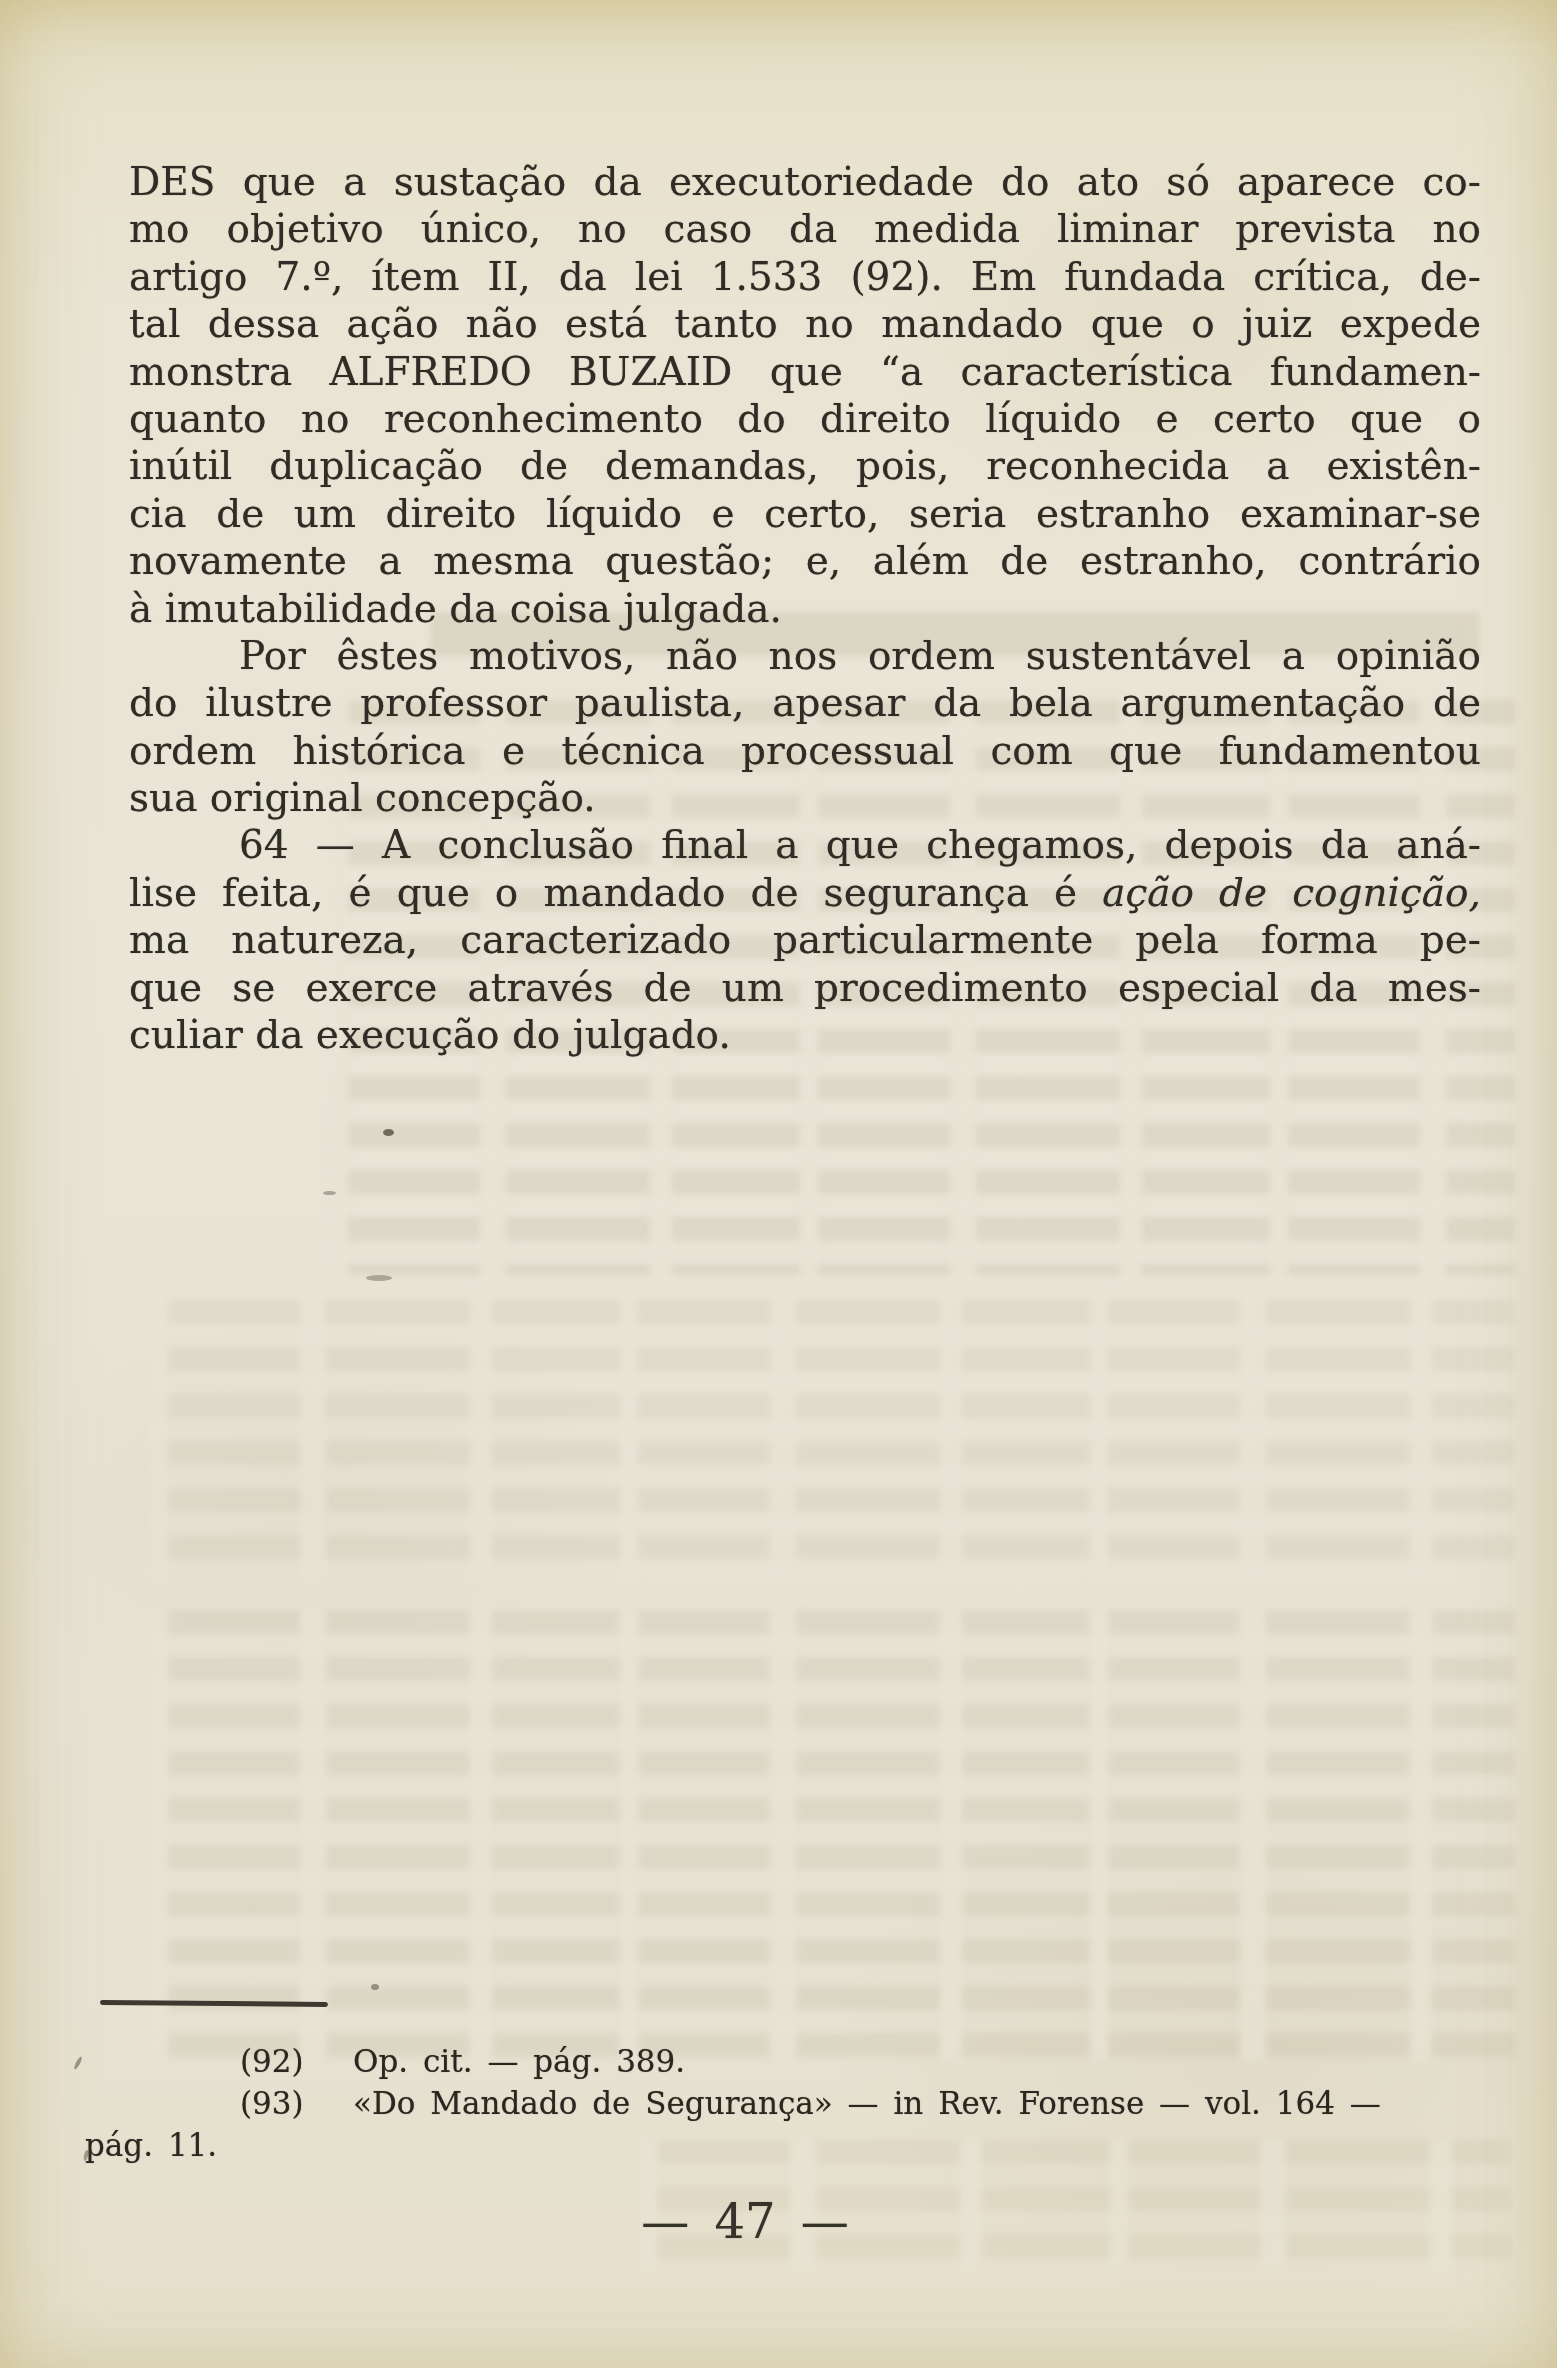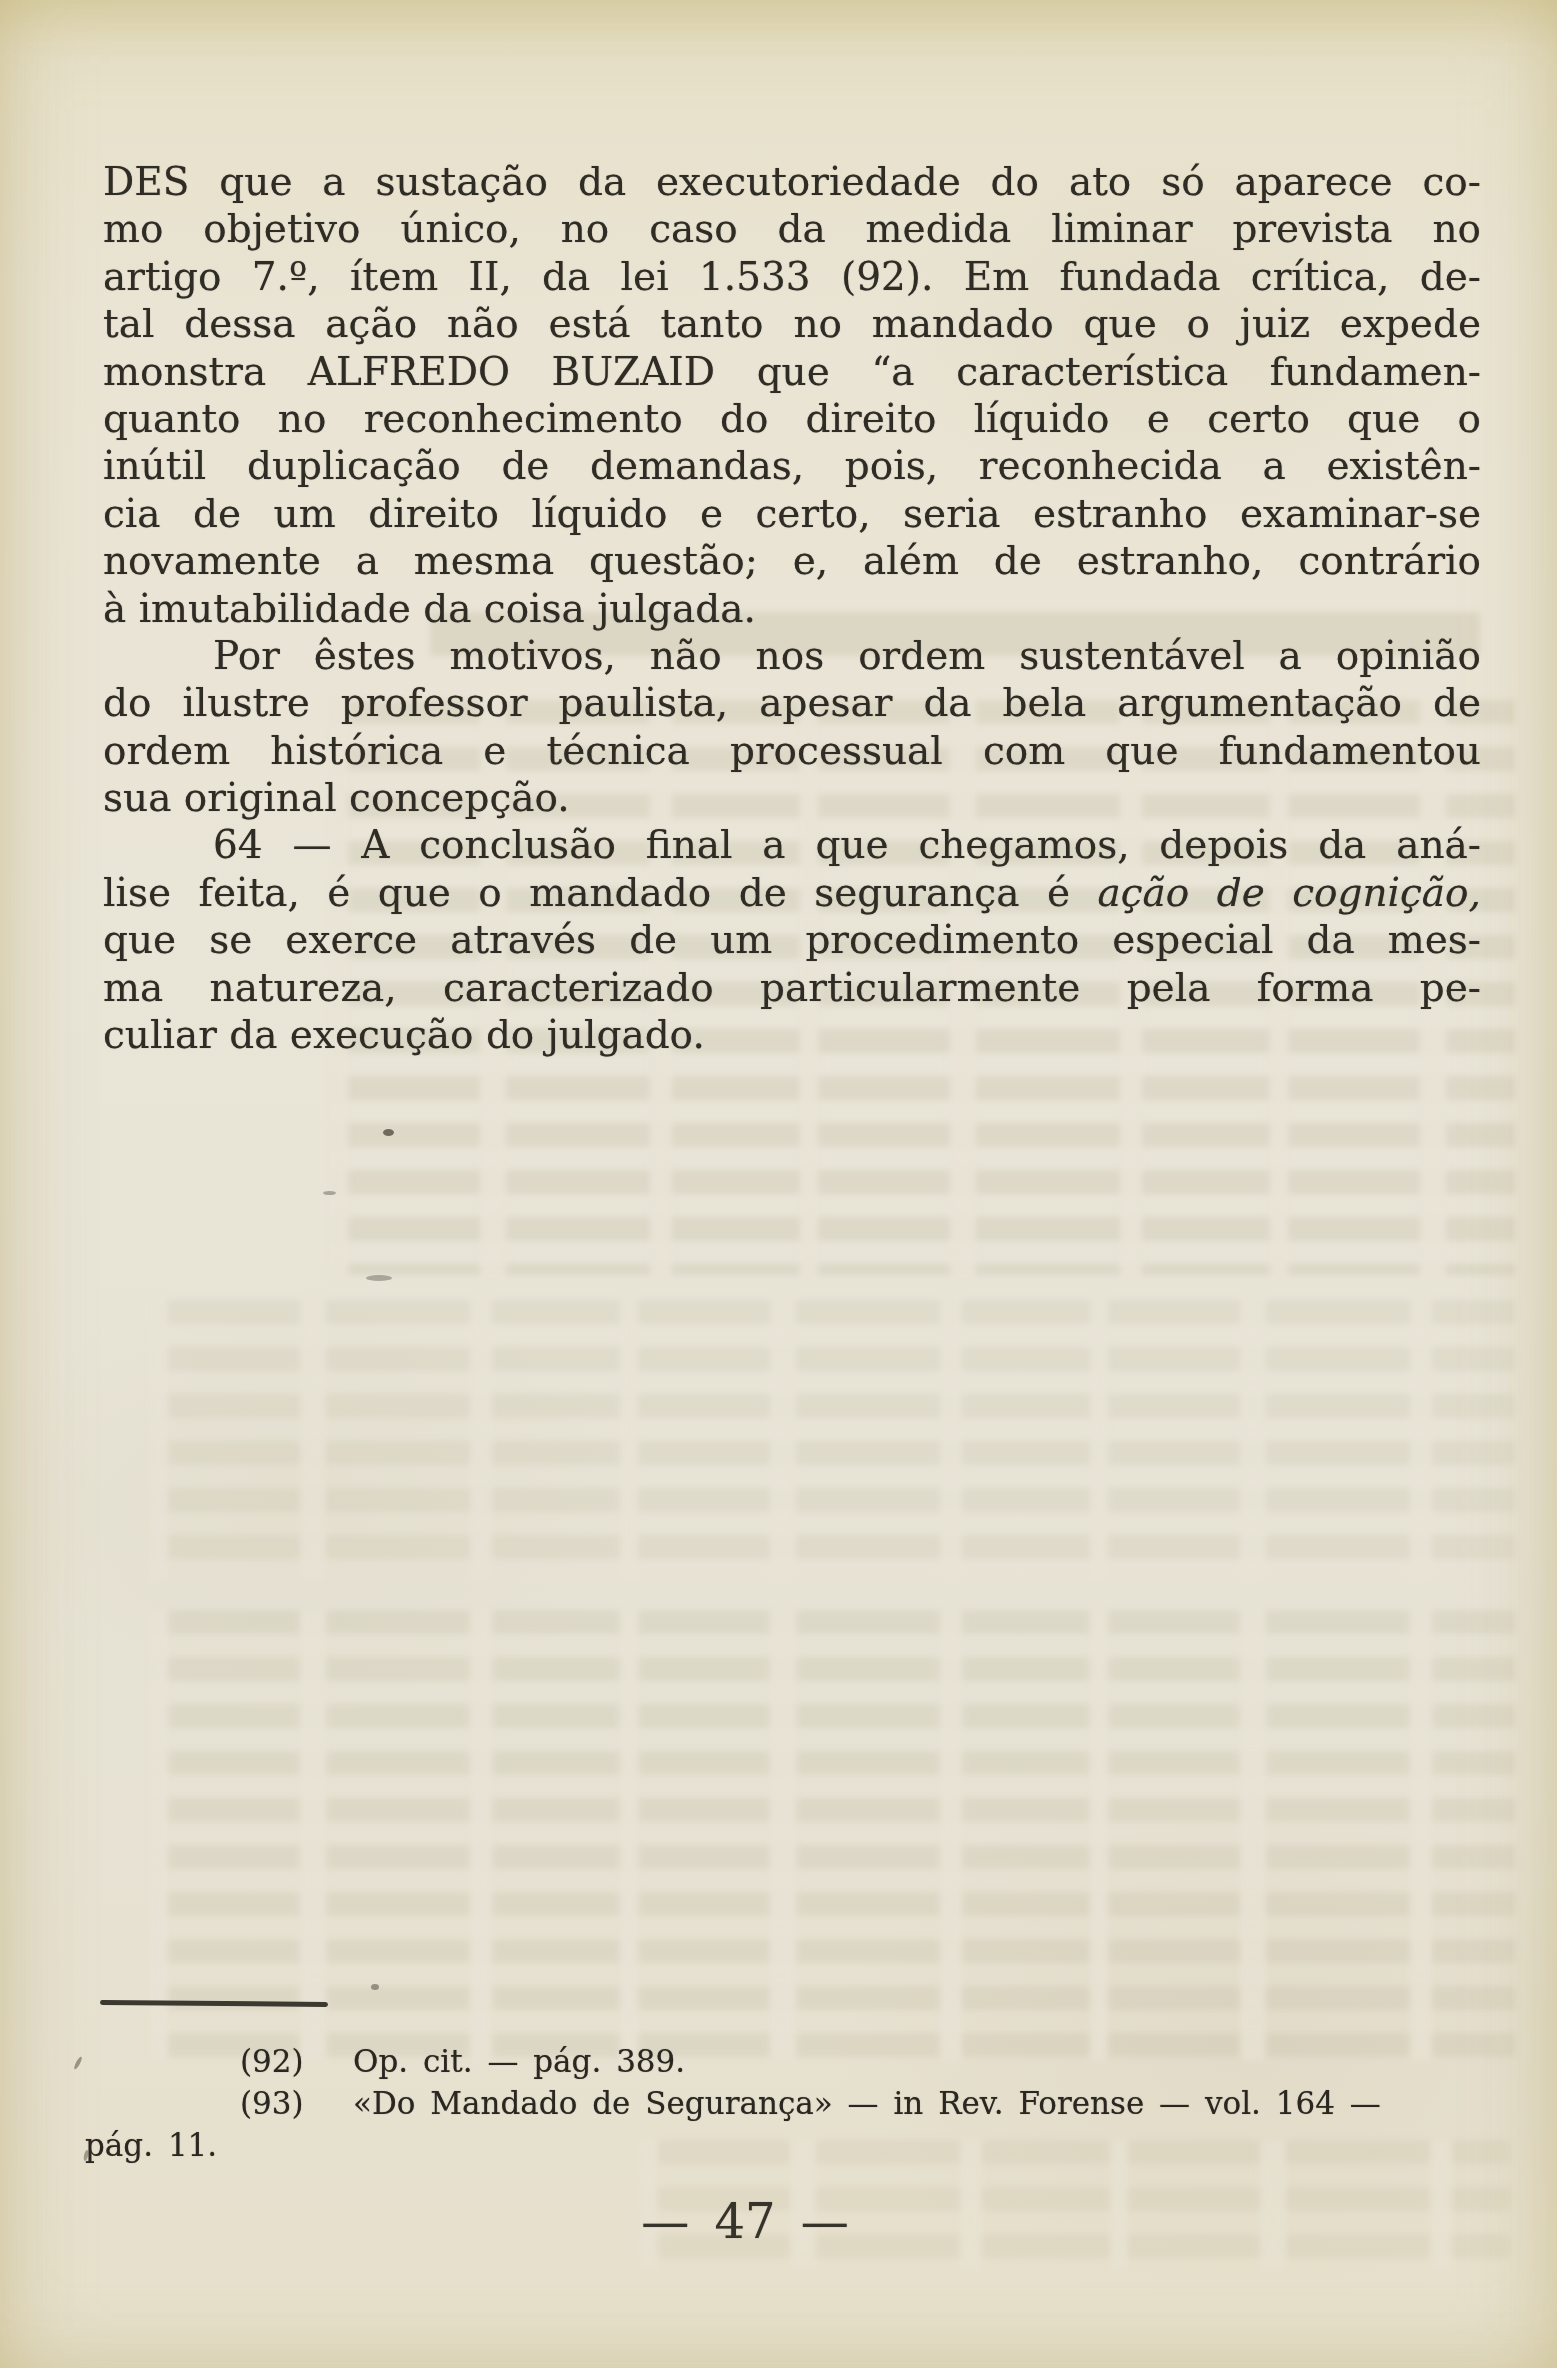--- a/index.html
+++ b/index.html
@@ -49,20 +49,21 @@
     width: 1378px;
     color: #2f2c25;
     font-size: 39px;
     text-shadow: 0 0 1px rgba(47, 44, 37, 0.55);
   }
   .ln {
     height: 47.4px;
     line-height: 47.4px;
     text-align: justify;
     text-align-last: justify;
+    margin-left: 26px;
   }
   .ln.end { text-align-last: left; }
   .ln.ind { text-indent: 110px; }
 
   
   .footnote-rule {
     position: absolute;
     left: 100px;
     top: 2001px;
     width: 228px;
@@ -156,22 +157,22 @@
     <div class="ln">inútil duplicação de demandas, pois, reconhecida a existên-</div>
     <div class="ln">cia de um direito líquido e certo, seria estranho examinar-se</div>
     <div class="ln">novamente a mesma questão; e, além de estranho, contrário</div>
     <div class="ln end">à imutabilidade da coisa julgada.</div>
     <div class="ln ind">Por êstes motivos, não nos ordem sustentável a opinião</div>
     <div class="ln">do ilustre professor paulista, apesar da bela argumentação de</div>
     <div class="ln">ordem histórica e técnica processual com que fundamentou</div>
     <div class="ln end">sua original concepção.</div>
     <div class="ln ind">64 — A conclusão final a que chegamos, depois da aná-</div>
     <div class="ln"><span>lise feita, é que o mandado de segurança é </span><i>ação de cognição,</i></div>
+    <div class="ln">ma natureza, caracterizado particularmente pela forma pe-</div>
     <div class="ln">que se exerce através de um procedimento especial da mes-</div>
-    <div class="ln">ma natureza, caracterizado particularmente pela forma pe-</div>
     <div class="ln end">culiar da execução do julgado.</div>
   </main>
 
   <div class="footnote-rule"></div>
 
   <div class="footnotes">
     <div class="fn-line"><span class="fn-label">(92)</span><span>Op. cit. — pág. 389.</span></div>
     <div class="fn-line"><span class="fn-label">(93)</span><span>«Do Mandado de Segurança» — in Rev. Forense — vol. 164 —</span></div>
     <div class="fn-cont">pág. 11.</div>
   </div>

